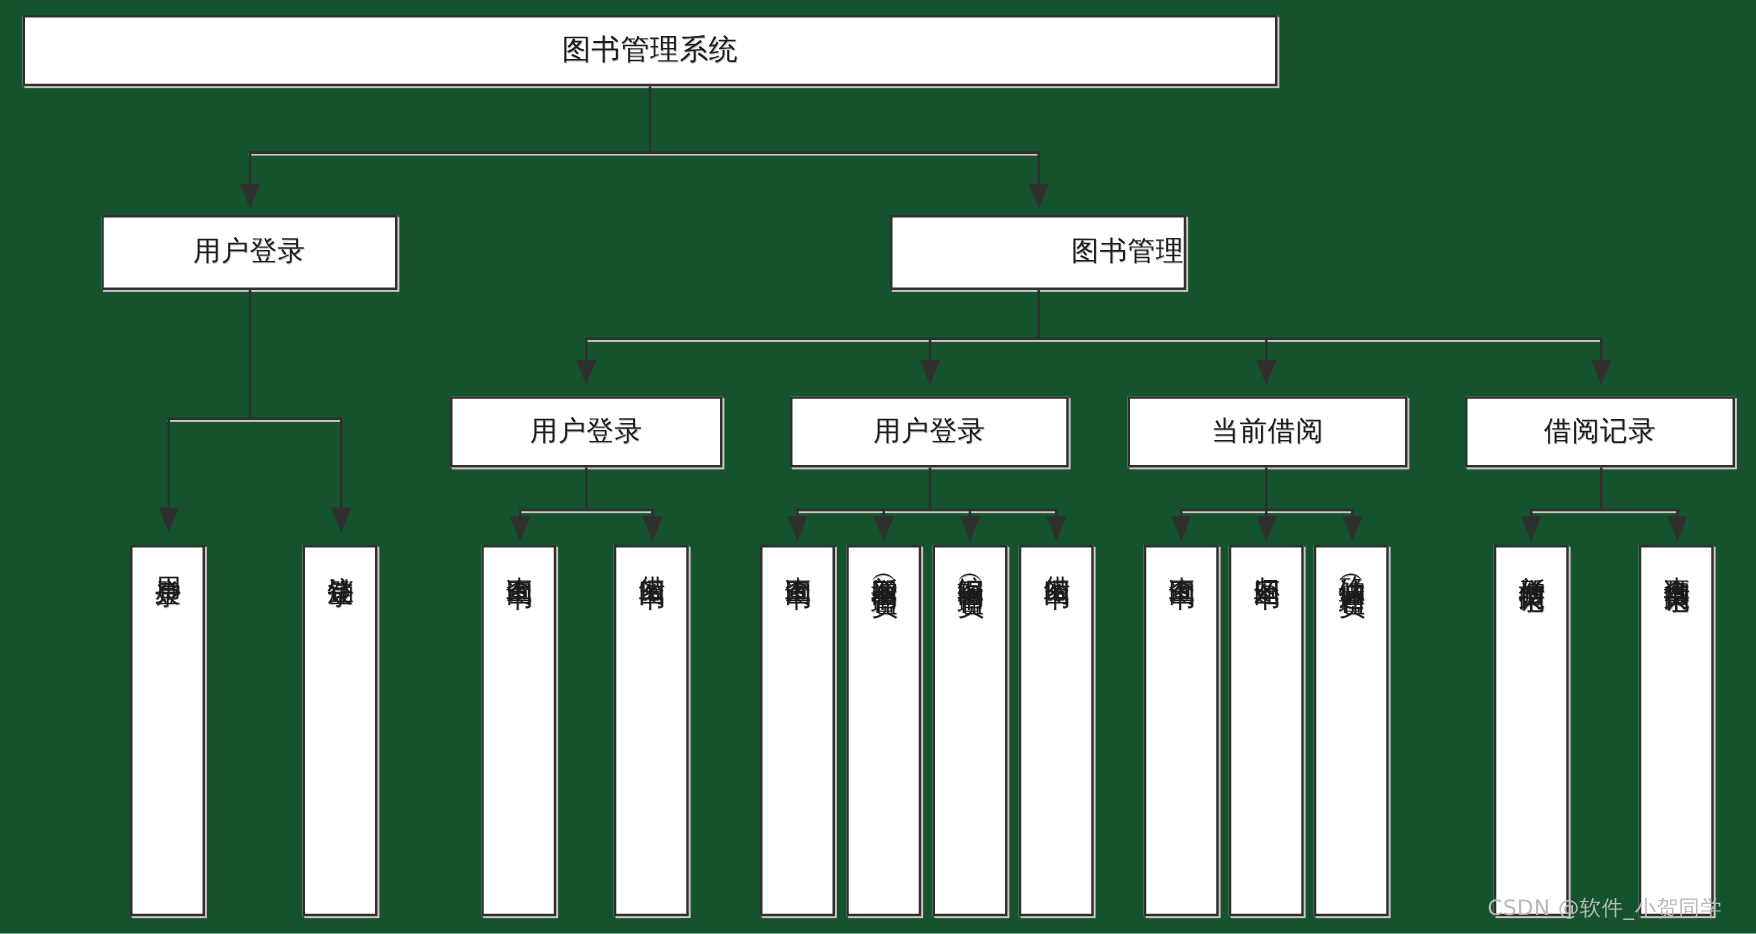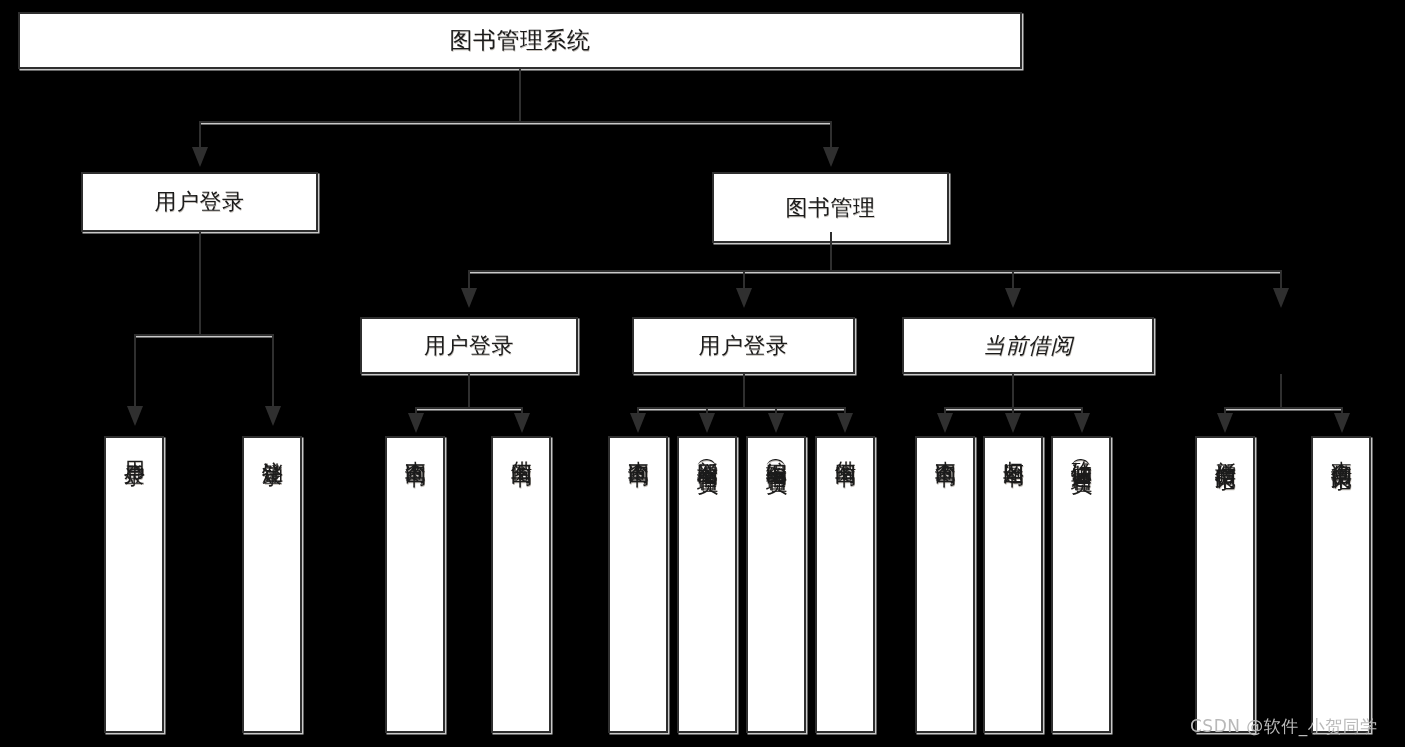--- a/index.html
+++ b/index.html
@@ -5,21 +5,21 @@
 <style>
   html,body{margin:0;padding:0;background:#ffffff;}
   body{
     font-family:"DejaVu Sans","Liberation Sans",sans-serif;
     color:#1b1b1b;
   }
   #canvas{
     position:relative;
     width:1405px;
     height:747px;
-    background:#000000;
+    background:#14532d;
     overflow:hidden;
   }
   
   .node{
     position:absolute;
     box-sizing:border-box;
     border:2px solid #2f2f2f;
     background:#ffffff;
     display:flex;
     align-items:center;
@@ -92,21 +92,21 @@
 
   <div class="vline" style="left:199px;top:121px;height:28px;"></div>
   <div class="arrow" style="left:192px;top:147px;"></div>
   <div class="vline" style="left:830px;top:121px;height:28px;"></div>
   <div class="arrow" style="left:823px;top:147px;"></div>
 
   <div class="node" style="left:81px;top:172px;width:237px;height:60px;">
     <span class="lbl">用户登录</span>
   </div>
 
-  <div class="node" style="left:712px;top:172px;width:237px;height:71px;">
+  <div class="node" style="left:712px;top:172px;width:237px;height:60px;justify-content:flex-end;">
     <span class="lbl">图书管理</span>
   </div>
 
   <div class="vline" style="left:199px;top:232px;height:102px;"></div>
   <div class="hline" style="left:134px;top:334px;width:138px;"></div>
   <div class="vline" style="left:134px;top:334px;height:74px;"></div>
   <div class="arrow" style="left:127px;top:406px;"></div>
   <div class="vline" style="left:272px;top:334px;height:74px;"></div>
   <div class="arrow" style="left:265px;top:406px;"></div>
 
@@ -124,22 +124,25 @@
 
   <div class="vline" style="left:1280px;top:270px;height:20px;"></div>
   <div class="arrow" style="left:1273px;top:288px;"></div>
 
   <div class="node" style="left:360px;top:317px;width:218px;height:57px;">
     <span class="lbl">用户登录</span>
   </div>
   <div class="node" style="left:632px;top:317px;width:223px;height:57px;">
     <span class="lbl">用户登录</span>
   </div>
-  <div class="node" style="left:902px;top:317px;width:252px;height:57px;font-style:italic;">
+  <div class="node" style="left:902px;top:317px;width:224px;height:57px;">
     <span class="lbl">当前借阅</span>
+  </div>
+  <div class="node" style="left:1172px;top:317px;width:216px;height:57px;">
+    <span class="lbl">借阅记录</span>
   </div>
 
   <div class="vline" style="left:468px;top:374px;height:33px;"></div>
   <div class="hline" style="left:415px;top:407px;width:106px;"></div>
   <div class="vline" style="left:415px;top:407px;height:8px;"></div>
   <div class="arrow" style="left:408px;top:413px;"></div>
   <div class="vline" style="left:521px;top:407px;height:8px;"></div>
   <div class="arrow" style="left:514px;top:413px;"></div>
 
   <div class="vline" style="left:743px;top:374px;height:33px;"></div>

